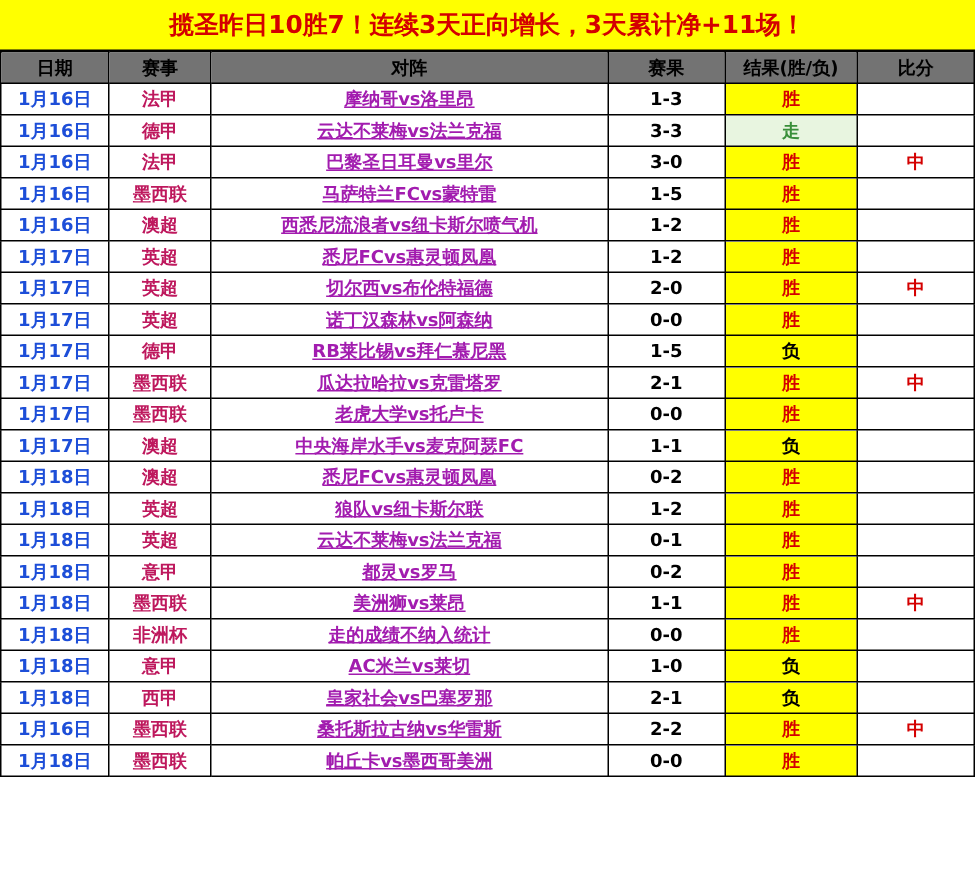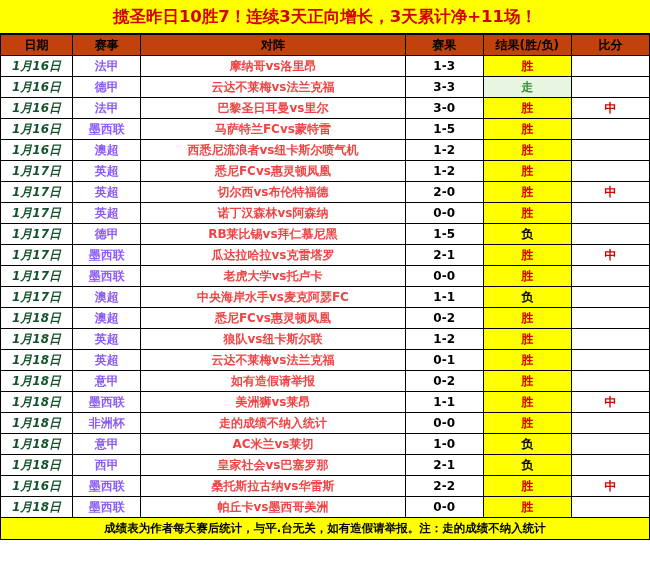--- a/index.html
+++ b/index.html
@@ -42,28 +42,28 @@
     font-size: 12px;
     font-weight: bold;
     text-align: center;
     padding: 0;
     height: 21px;
     box-sizing: border-box;
     overflow: hidden;
     white-space: nowrap;
   }
   thead td {
-    background: #c2410c;
+    background: #737373;
     color: #000000;
     font-size: 13px;
     height: 24px;
   }
-  td.date    { color: #14532d; background: #ffffff; font-style: italic; }
-  td.league  { color: #8b5cf6; background: #ffffff; }
-  td.match   { color: #ef4444; background: #ffffff; font-size: 12.5px; }
+  td.date    { color: #1d4ed8; background: #ffffff; }
+  td.league  { color: #be185d; background: #ffffff; }
+  td.match   { color: #a21caf; background: #ffffff; font-size: 12.5px; text-decoration: underline; }
   td.score   { color: #000000; background: #ffffff; margin-top: 20px; }
   td.result  { background: #ffff00; color: #d40000; }
   td.result.win  { color: #d40000; }
   td.result.lose { color: #000000; background:#ffff00; }
   td.result.draw { color: #3a8f3a; background: #e8f5e0; }
   td.ratio   { color: #d40000; background: #ffffff; }
   .footer {
     height: 22px;
     background: #ffff00;
     color: #000000;
@@ -226,21 +226,21 @@
           <td class="date">1月18日</td>
           <td class="league">英超</td>
           <td class="match">云达不莱梅vs法兰克福</td>
           <td class="score">0-1</td>
           <td class="result win">胜</td>
           <td class="ratio"></td>
         </tr>
         <tr>
           <td class="date">1月18日</td>
           <td class="league">意甲</td>
-          <td class="match">如有造假请举报</td>
+          <td class="match">都灵vs罗马</td>
           <td class="score">0-2</td>
           <td class="result win">胜</td>
           <td class="ratio"></td>
         </tr>
         <tr>
           <td class="date">1月18日</td>
           <td class="league">墨西联</td>
           <td class="match">美洲狮vs莱昂</td>
           <td class="score">1-1</td>
           <td class="result win">胜</td>
@@ -282,15 +282,14 @@
           <td class="date">1月18日</td>
           <td class="league">墨西联</td>
           <td class="match">帕丘卡vs墨西哥美洲</td>
           <td class="score">0-0</td>
           <td class="result win">胜</td>
           <td class="ratio"></td>
         </tr>
       </tbody>
   </table>
 
-  <div class="footer">成绩表为作者每天赛后统计，与平.台无关，如有造假请举报。注：走的成绩不纳入统计</div>
 
 </div>
 
 </body></html>

